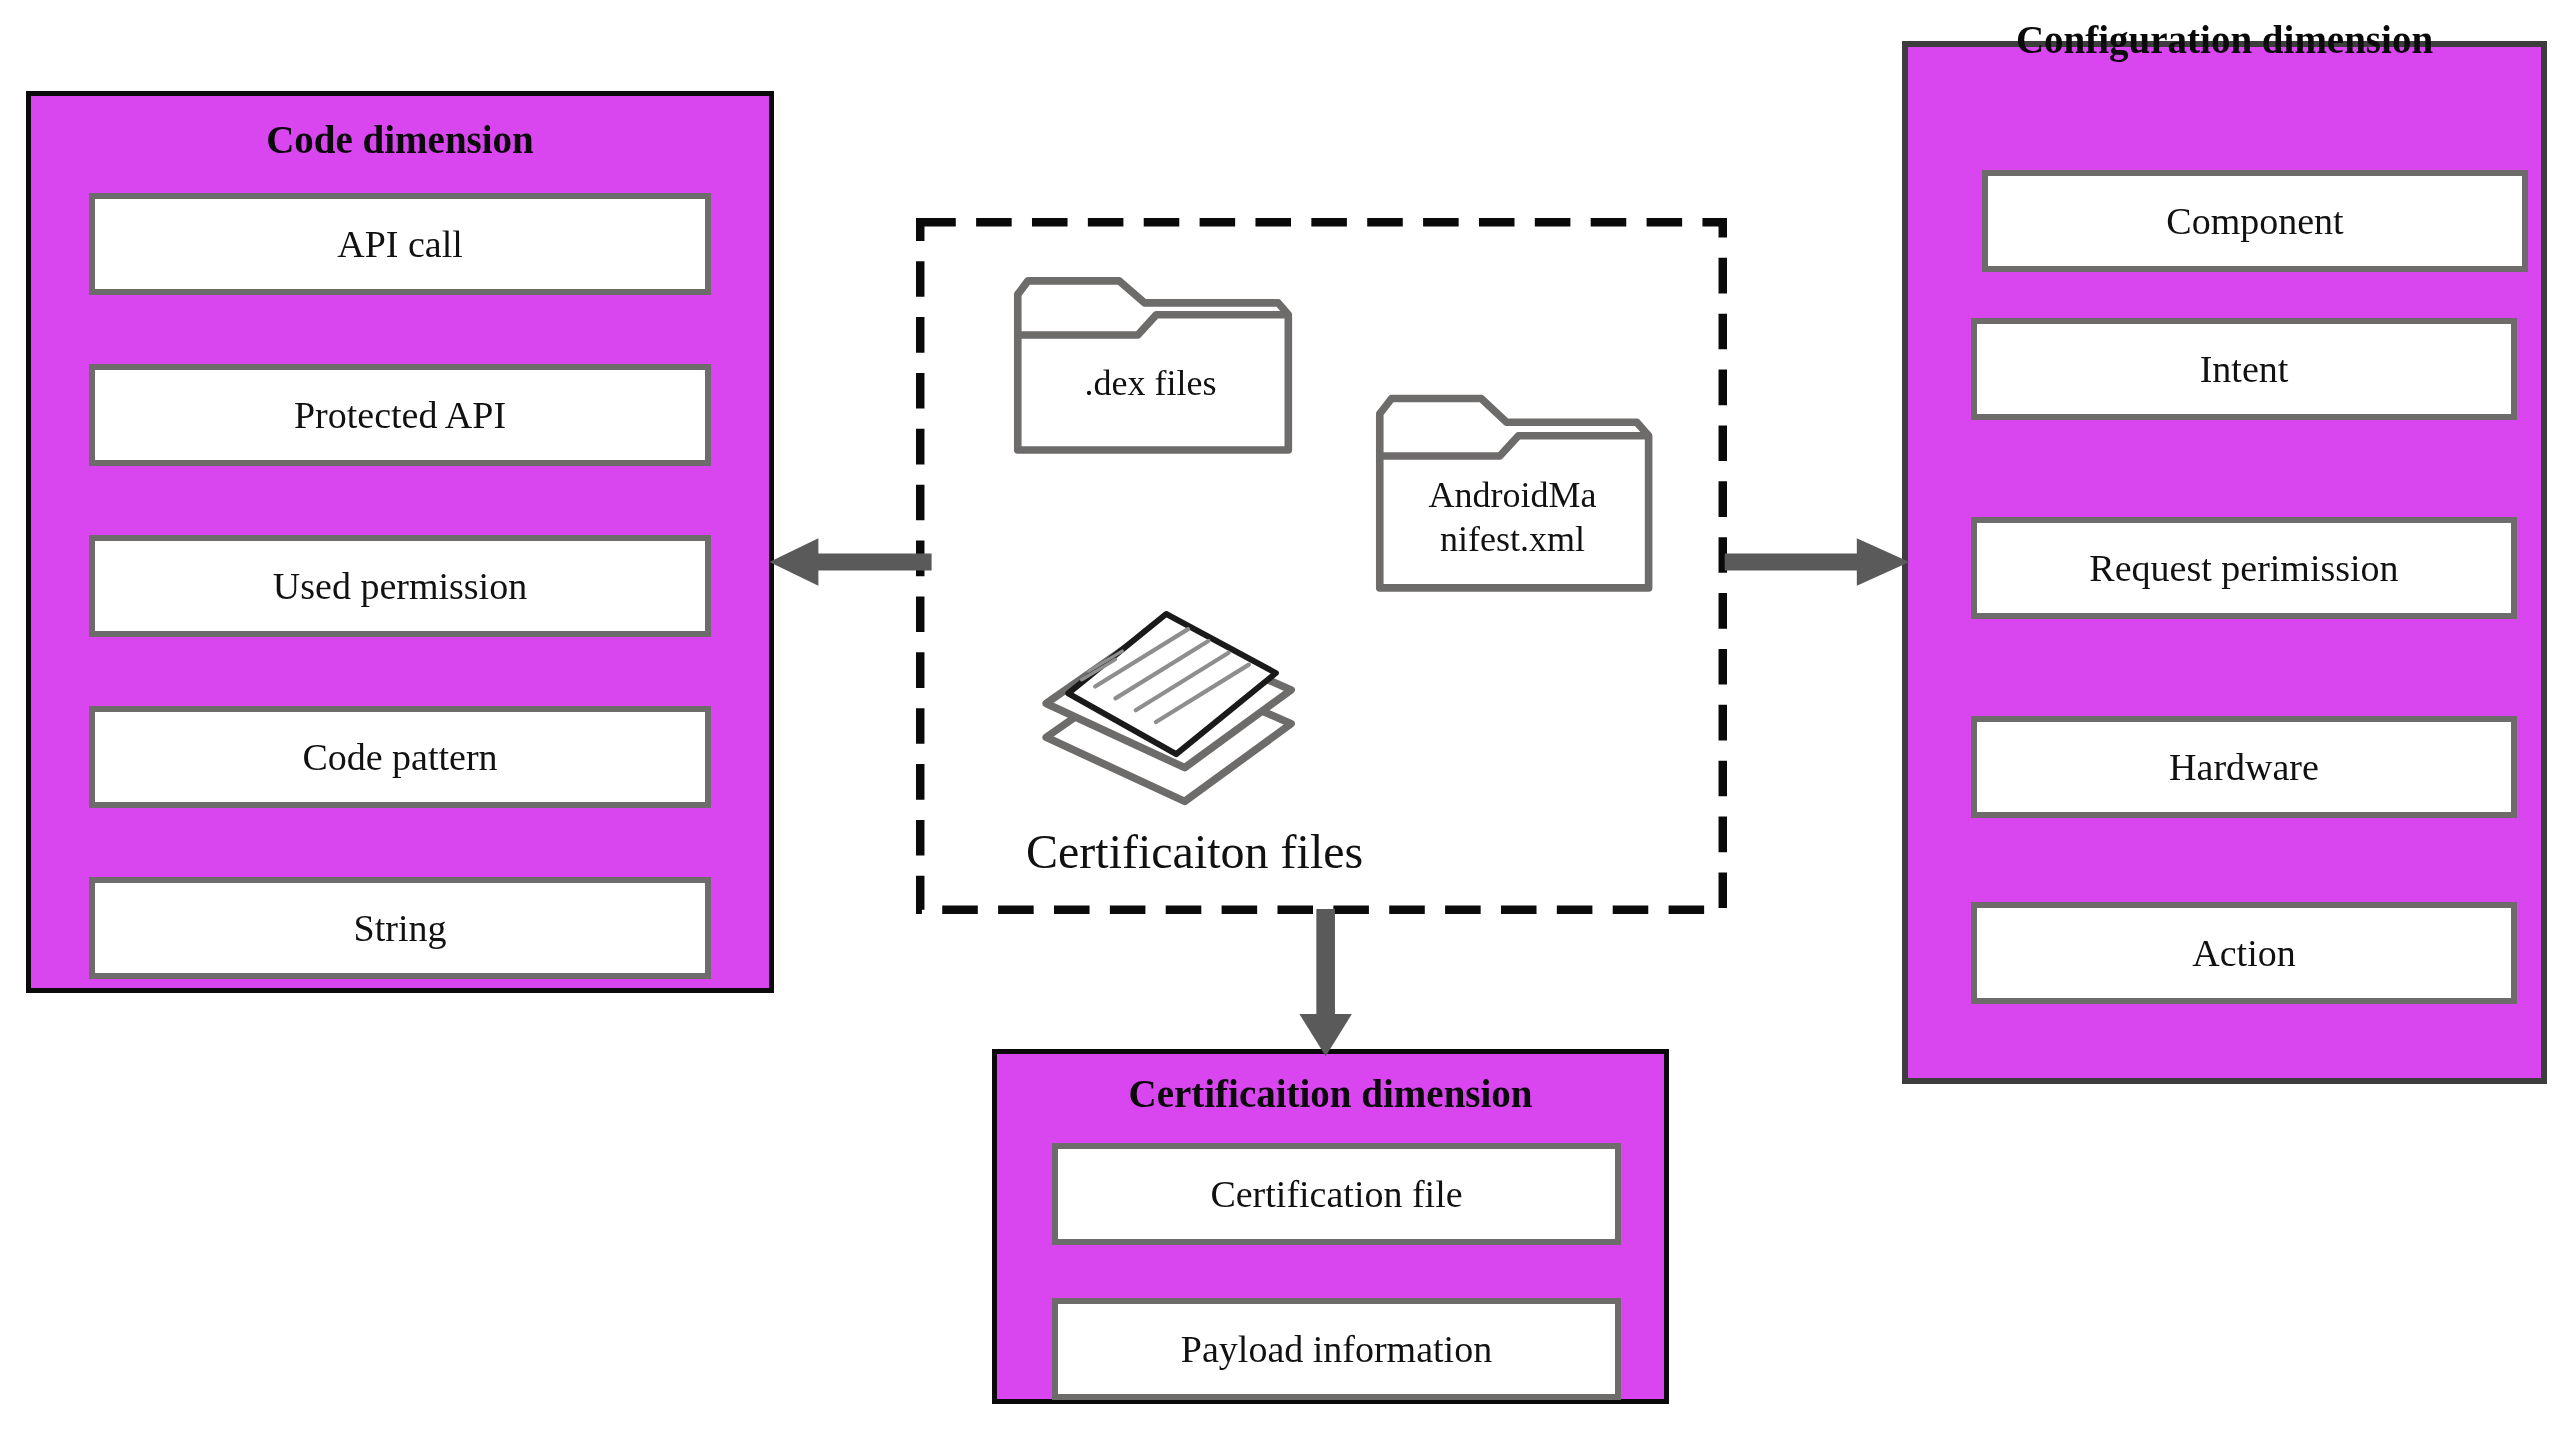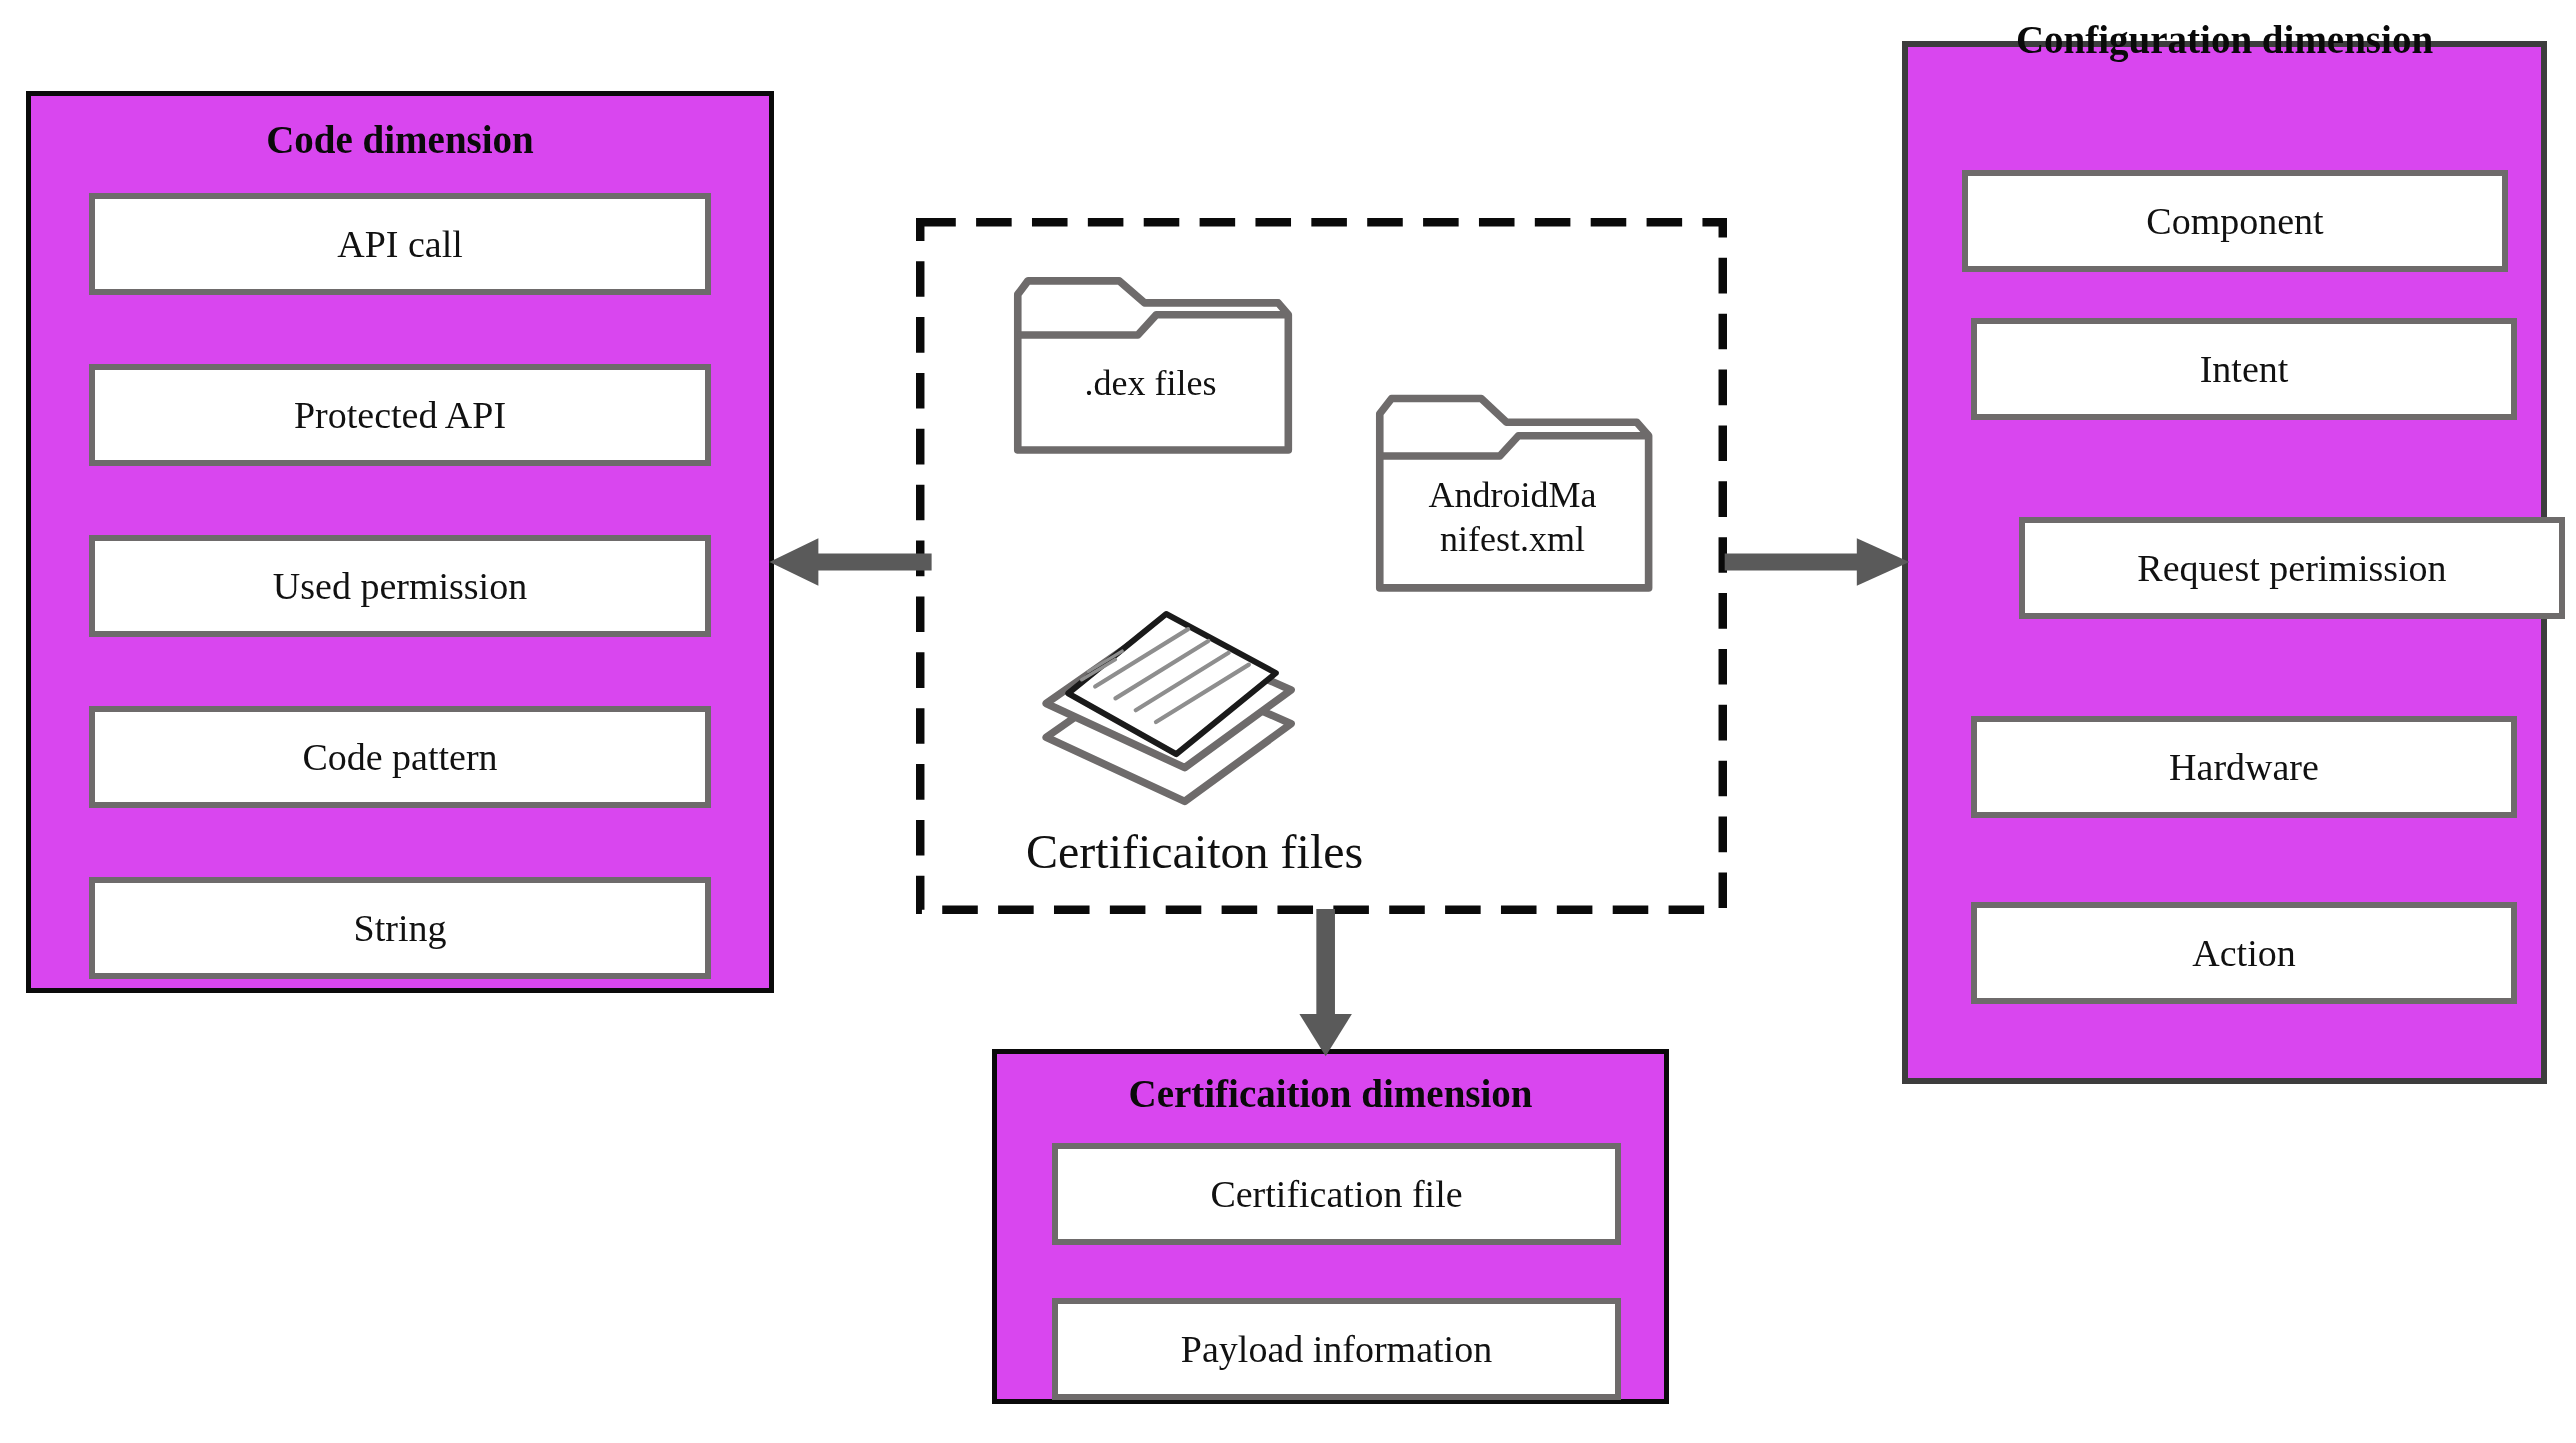--- a/index.html
+++ b/index.html
@@ -131,29 +131,29 @@
 
     <div class="feature-box" style="left:58px; top:781px;  width:622px; height:102px;">
       <span class="feature-label">String</span>
     </div>
   </div>
 
   <div class="panel panel-darkgray" style="left:1902px; top:41px; width:645px; height:1043px;">
 
     <div class="panel-title" style="top:-27px;">Configuration dimension</div>
 
-    <div class="feature-box" style="left:54px; top:123px;  width:546px; height:102px;">
+    <div class="feature-box" style="left:74px; top:123px;  width:546px; height:102px;">
       <span class="feature-label">Component</span>
     </div>
 
     <div class="feature-box" style="left:63px; top:271px;  width:546px; height:102px;">
       <span class="feature-label">Intent</span>
     </div>
 
-    <div class="feature-box" style="left:63px; top:470px;  width:546px; height:102px;margin-left:48px;">
+    <div class="feature-box" style="left:63px; top:470px;  width:546px; height:102px;">
       <span class="feature-label">Request perimission</span>
     </div>
 
     <div class="feature-box" style="left:63px; top:669px;  width:546px; height:102px;">
       <span class="feature-label">Hardware</span>
     </div>
 
     <div class="feature-box" style="left:63px; top:855px; width:546px; height:102px;">
       <span class="feature-label">Action</span>
     </div>

